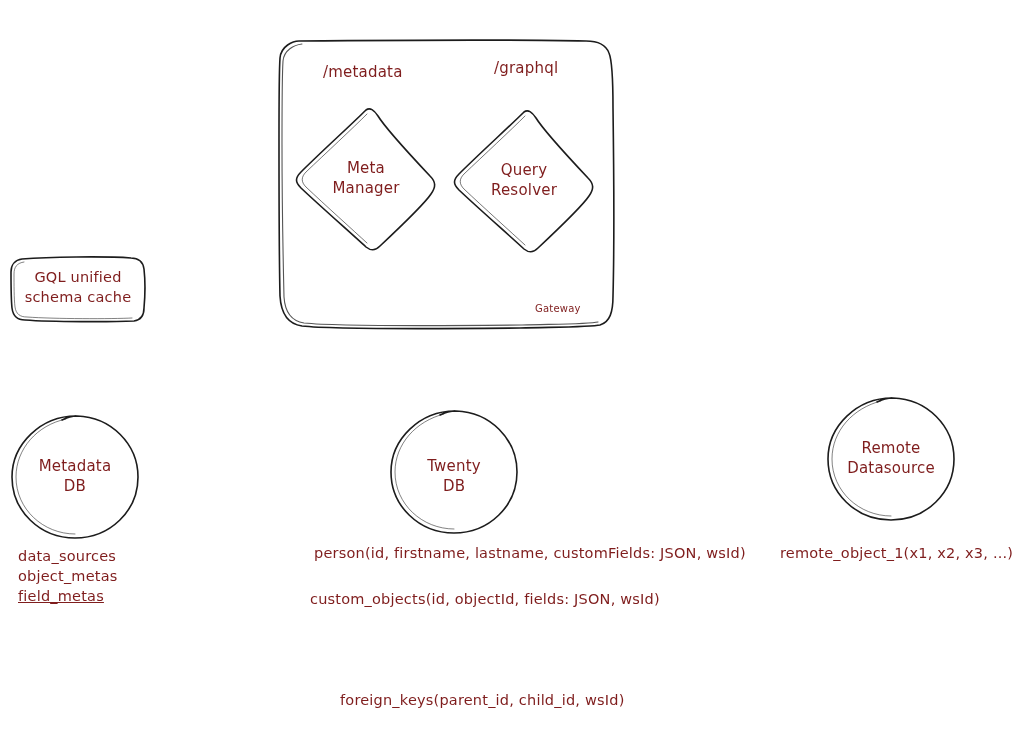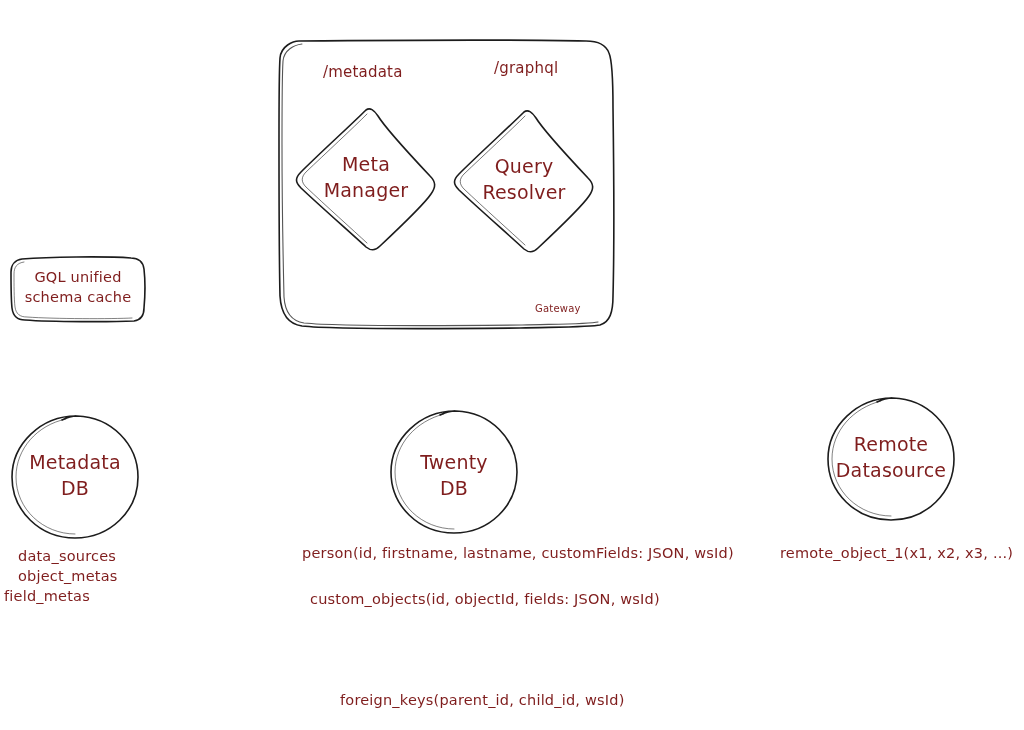--- a/index.html
+++ b/index.html
@@ -30,21 +30,21 @@
     letter-spacing: 0.2px;
   }
   .center {
     text-align: center;
     transform: translate(-50%, -50%);
   }
   .left {
     text-align: left;
   }
   .sz-node {
-    font-size: 19px;
+    font-size: 15px;
   }
   .sz-route {
     font-size: 15px;
   }
   .sz-schema {
     font-size: 14.5px;
   }
   .sz-box {
     font-size: 14.5px;
   }
@@ -114,19 +114,19 @@
 
 <div class="lbl center sz-node" style="left:75px; top:476px;">Metadata
 DB</div>
 <div class="lbl center sz-node" style="left:454px; top:476px;">Twenty
 DB</div>
 <div class="lbl center sz-node" style="left:891px; top:458px;">Remote
 Datasource</div>
 
 <div class="lbl left sz-schema" style="left:18px; top:547px;">data_sources</div>
 <div class="lbl left sz-schema" style="left:18px; top:567px;">object_metas</div>
-<div class="lbl left sz-schema" style="left:4px; top:587px;">field_metas</div>
+<div class="lbl left sz-schema" style="left:18px; top:587px;text-decoration:underline;">field_metas</div>
 
-<div class="lbl left sz-schema" style="left:302px; top:544px;text-align:center;">person(id, firstname, lastname, customFields: JSON, wsId)</div>
+<div class="lbl left sz-schema" style="left:314px; top:544px;text-align:center;">person(id, firstname, lastname, customFields: JSON, wsId)</div>
 <div class="lbl left sz-schema" style="left:310px; top:590px;">custom_objects(id, objectId, fields: JSON, wsId)</div>
 <div class="lbl left sz-schema" style="left:340px; top:664px;margin-top:27px;">foreign_keys(parent_id, child_id, wsId)</div>
 
 <div class="lbl left sz-schema" style="left:780px; top:544px;">remote_object_1(x1, x2, x3, ...)</div>
 
 </body></html>

